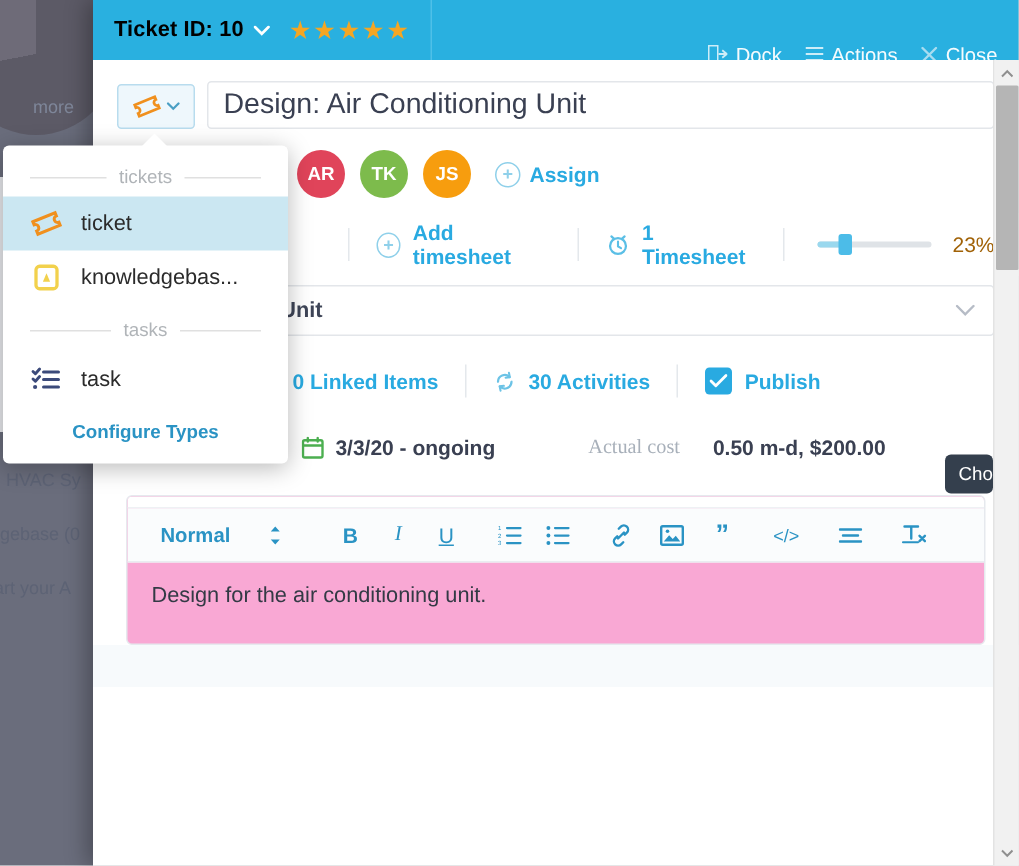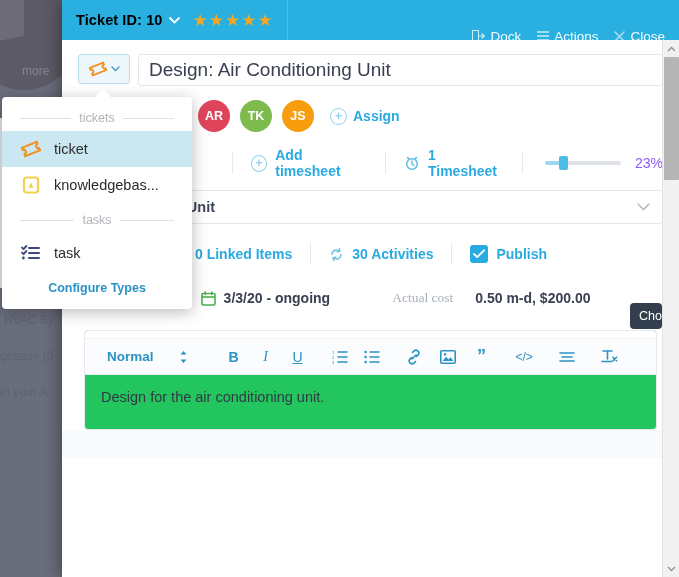--- a/index.html
+++ b/index.html
@@ -98,21 +98,21 @@
   
   .modal-body {
     flex: 1 1 auto;
     position: relative;
     background: #fff;
     overflow: hidden;
   }
 
   
   .title-row {
-    display: flex; align-items: flex-start;
+    display: flex; align-items: flex-end;
     padding: 14px 16px 10px 16px;
     gap: 8px;
   }
   .type-btn {
     width: 52px; height: 30px;
     border: 1px solid #b8dcee;
     background: #eef7fc;
     border-radius: 3px;
     display: flex; align-items: center; justify-content: center;
     gap: 3px;
@@ -183,21 +183,21 @@
   }
   .slider-fill {
     position: absolute; left: 0; top: 0; height: 100%;
     background: #9ad8ee; border-radius: 2px;
   }
   .slider-knob {
     position: absolute; top: -5px;
     width: 9px; height: 14px; border-radius: 2px;
     background: #4cbce8;
   }
-  .pct { color: #8b5cf6; font-size: 14px; }
+  .pct { color: #a16207; font-size: 14px; }
 
   
   .select-row { padding: 6px 16px 10px 16px; }
   .select-box {
     height: 34px;
     border: 1px solid #e3e6ea;
     border-radius: 3px;
     display: flex; align-items: center;
     padding: 0 12px;
     font-size: 14.5px; font-weight: bold; color: #3e4557;
@@ -226,21 +226,21 @@
     height: 48px; gap: 0;
   }
   .lbl-muted { color: #a8b0ba; font-size: 13.5px; font-family: Liberation Serif, serif; }
   .val-bold { color: #3a4052; font-size: 14px; font-weight: bold; }
 
   
   .editor-wrap { padding: 8px 22px 0 22px; }
   .editor {
     border: 1px solid #e6e9ee;
     border-radius: 4px;
-    background: #22c55e;
+    background: #f9a8d4;
     overflow: hidden;
   }
   .ed-topline { height: 8px; background:#fff; border-bottom:1px solid #eef1f4;}
   .ed-toolbar {
     display: flex; align-items: center;
     height: 36px;
     padding: 0 16px;
     gap: 0;
     background: #fafcfd;
     border-bottom: 1px solid #e9edf1;

